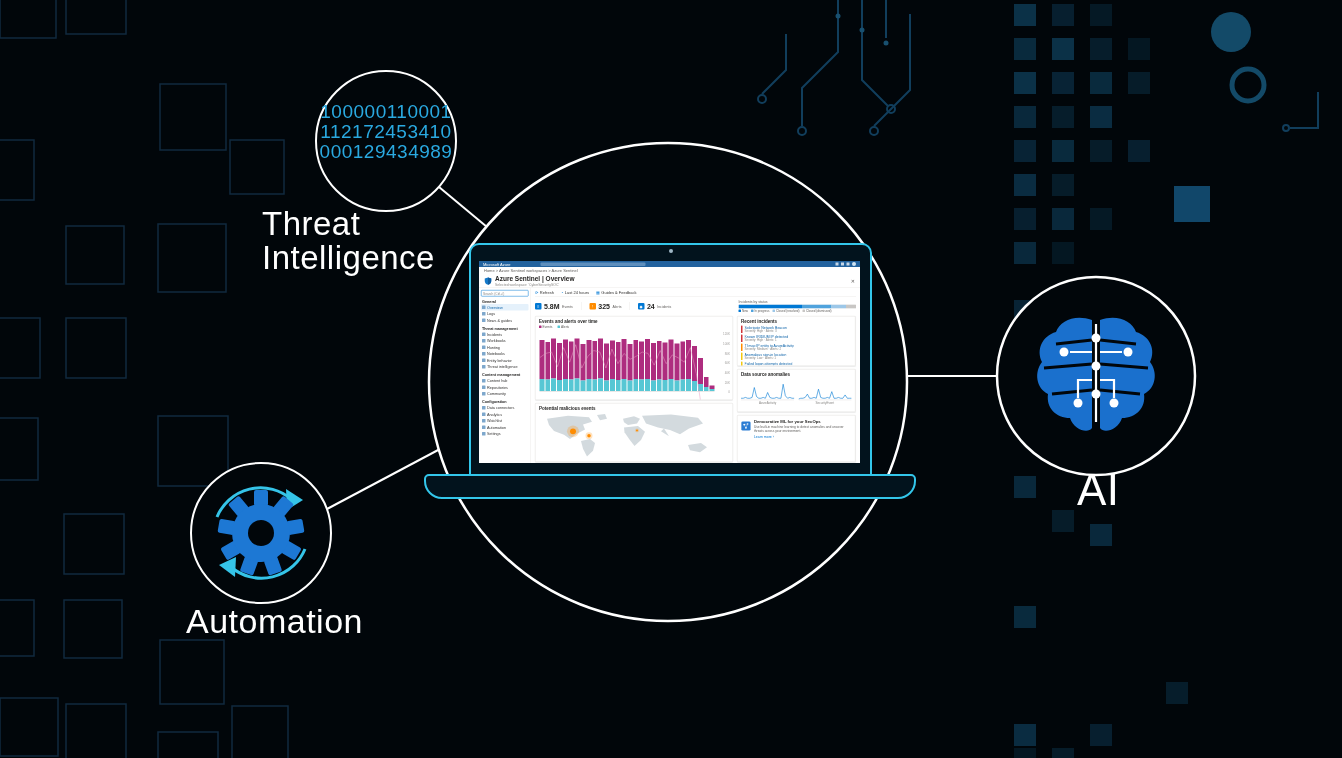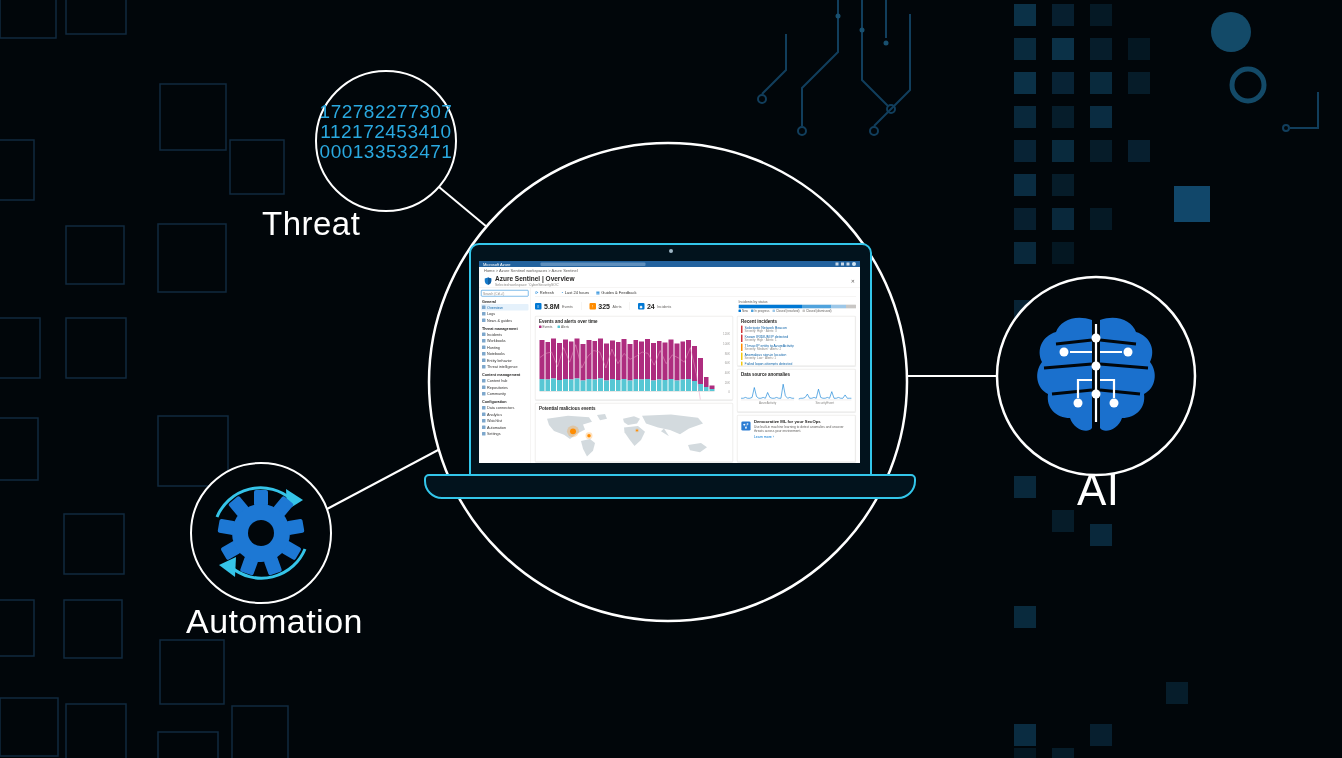--- a/index.html
+++ b/index.html
@@ -190,23 +190,23 @@
     <line x1="439" y1="187" x2="487" y2="227" stroke="#fff" stroke-width="2"></line>
     <line x1="327" y1="509" x2="440" y2="449" stroke="#fff" stroke-width="2"></line>
     <line x1="906" y1="376" x2="997" y2="376" stroke="#fff" stroke-width="2"></line>
     <circle cx="668" cy="382" r="239" fill="#01060a" stroke="#fff" stroke-width="2.5"></circle>
     <circle cx="386" cy="141" r="70" fill="#01060a" stroke="#fff" stroke-width="2"></circle>
     <circle cx="261" cy="533" r="70" fill="#01060a" stroke="#fff" stroke-width="2"></circle>
     <circle cx="1096" cy="376" r="99" fill="#01060a" stroke="#fff" stroke-width="2.5"></circle>
   </svg>
 
   <div class="binary">
-    <div>172782277307</div>
+    <div>100000110001</div>
     <div>112172453410</div>
-    <div>000133532471</div>
+    <div>000129434989</div>
   </div>
 
   <svg class="layer" style="left:191px;top:463px;z-index:4" width="140" height="140" viewBox="0 0 140 140">
     <path d="M26,54 A47,47 0 0 1 100,36" stroke="#35c4e8" stroke-width="3" fill="none"></path>
     <polygon points="95,26 112,37 96,47" fill="#35c4e8"></polygon>
     <path d="M114,86 A47,47 0 0 1 40,104" stroke="#35c4e8" stroke-width="3" fill="none"></path>
     <polygon points="45,94 28,102 44,114" fill="#35c4e8"></polygon>
     <g fill="#1d78d4" id="gearTeeth">
         <rect x="63" y="27" width="14" height="16" rx="2" transform="rotate(0,70,70)"></rect>
         <rect x="63" y="27" width="14" height="16" rx="2" transform="rotate(40,70,70)"></rect>
@@ -239,20 +239,21 @@
         <circle cx="64" cy="84" r="4.5"></circle>
       <circle cx="32" cy="42" r="4.5"></circle>
         <circle cx="96" cy="42" r="4.5"></circle>
       <circle cx="46" cy="93" r="4.5"></circle>
         <circle cx="82" cy="93" r="4.5"></circle>
     </g>
   </svg>
 
   <div class="big-label label-threat">
     <div>Threat</div>
+    <div>Intelligence</div>
   </div>
   <div class="big-label label-automation">Automation</div>
   <div class="big-label label-ai">AI</div>
 
   <div class="laptop-screen">
     <span class="webcam"></span>
     <div class="dash-wrap">
       <div class="dash">
 
         <div class="dash-topbar">

